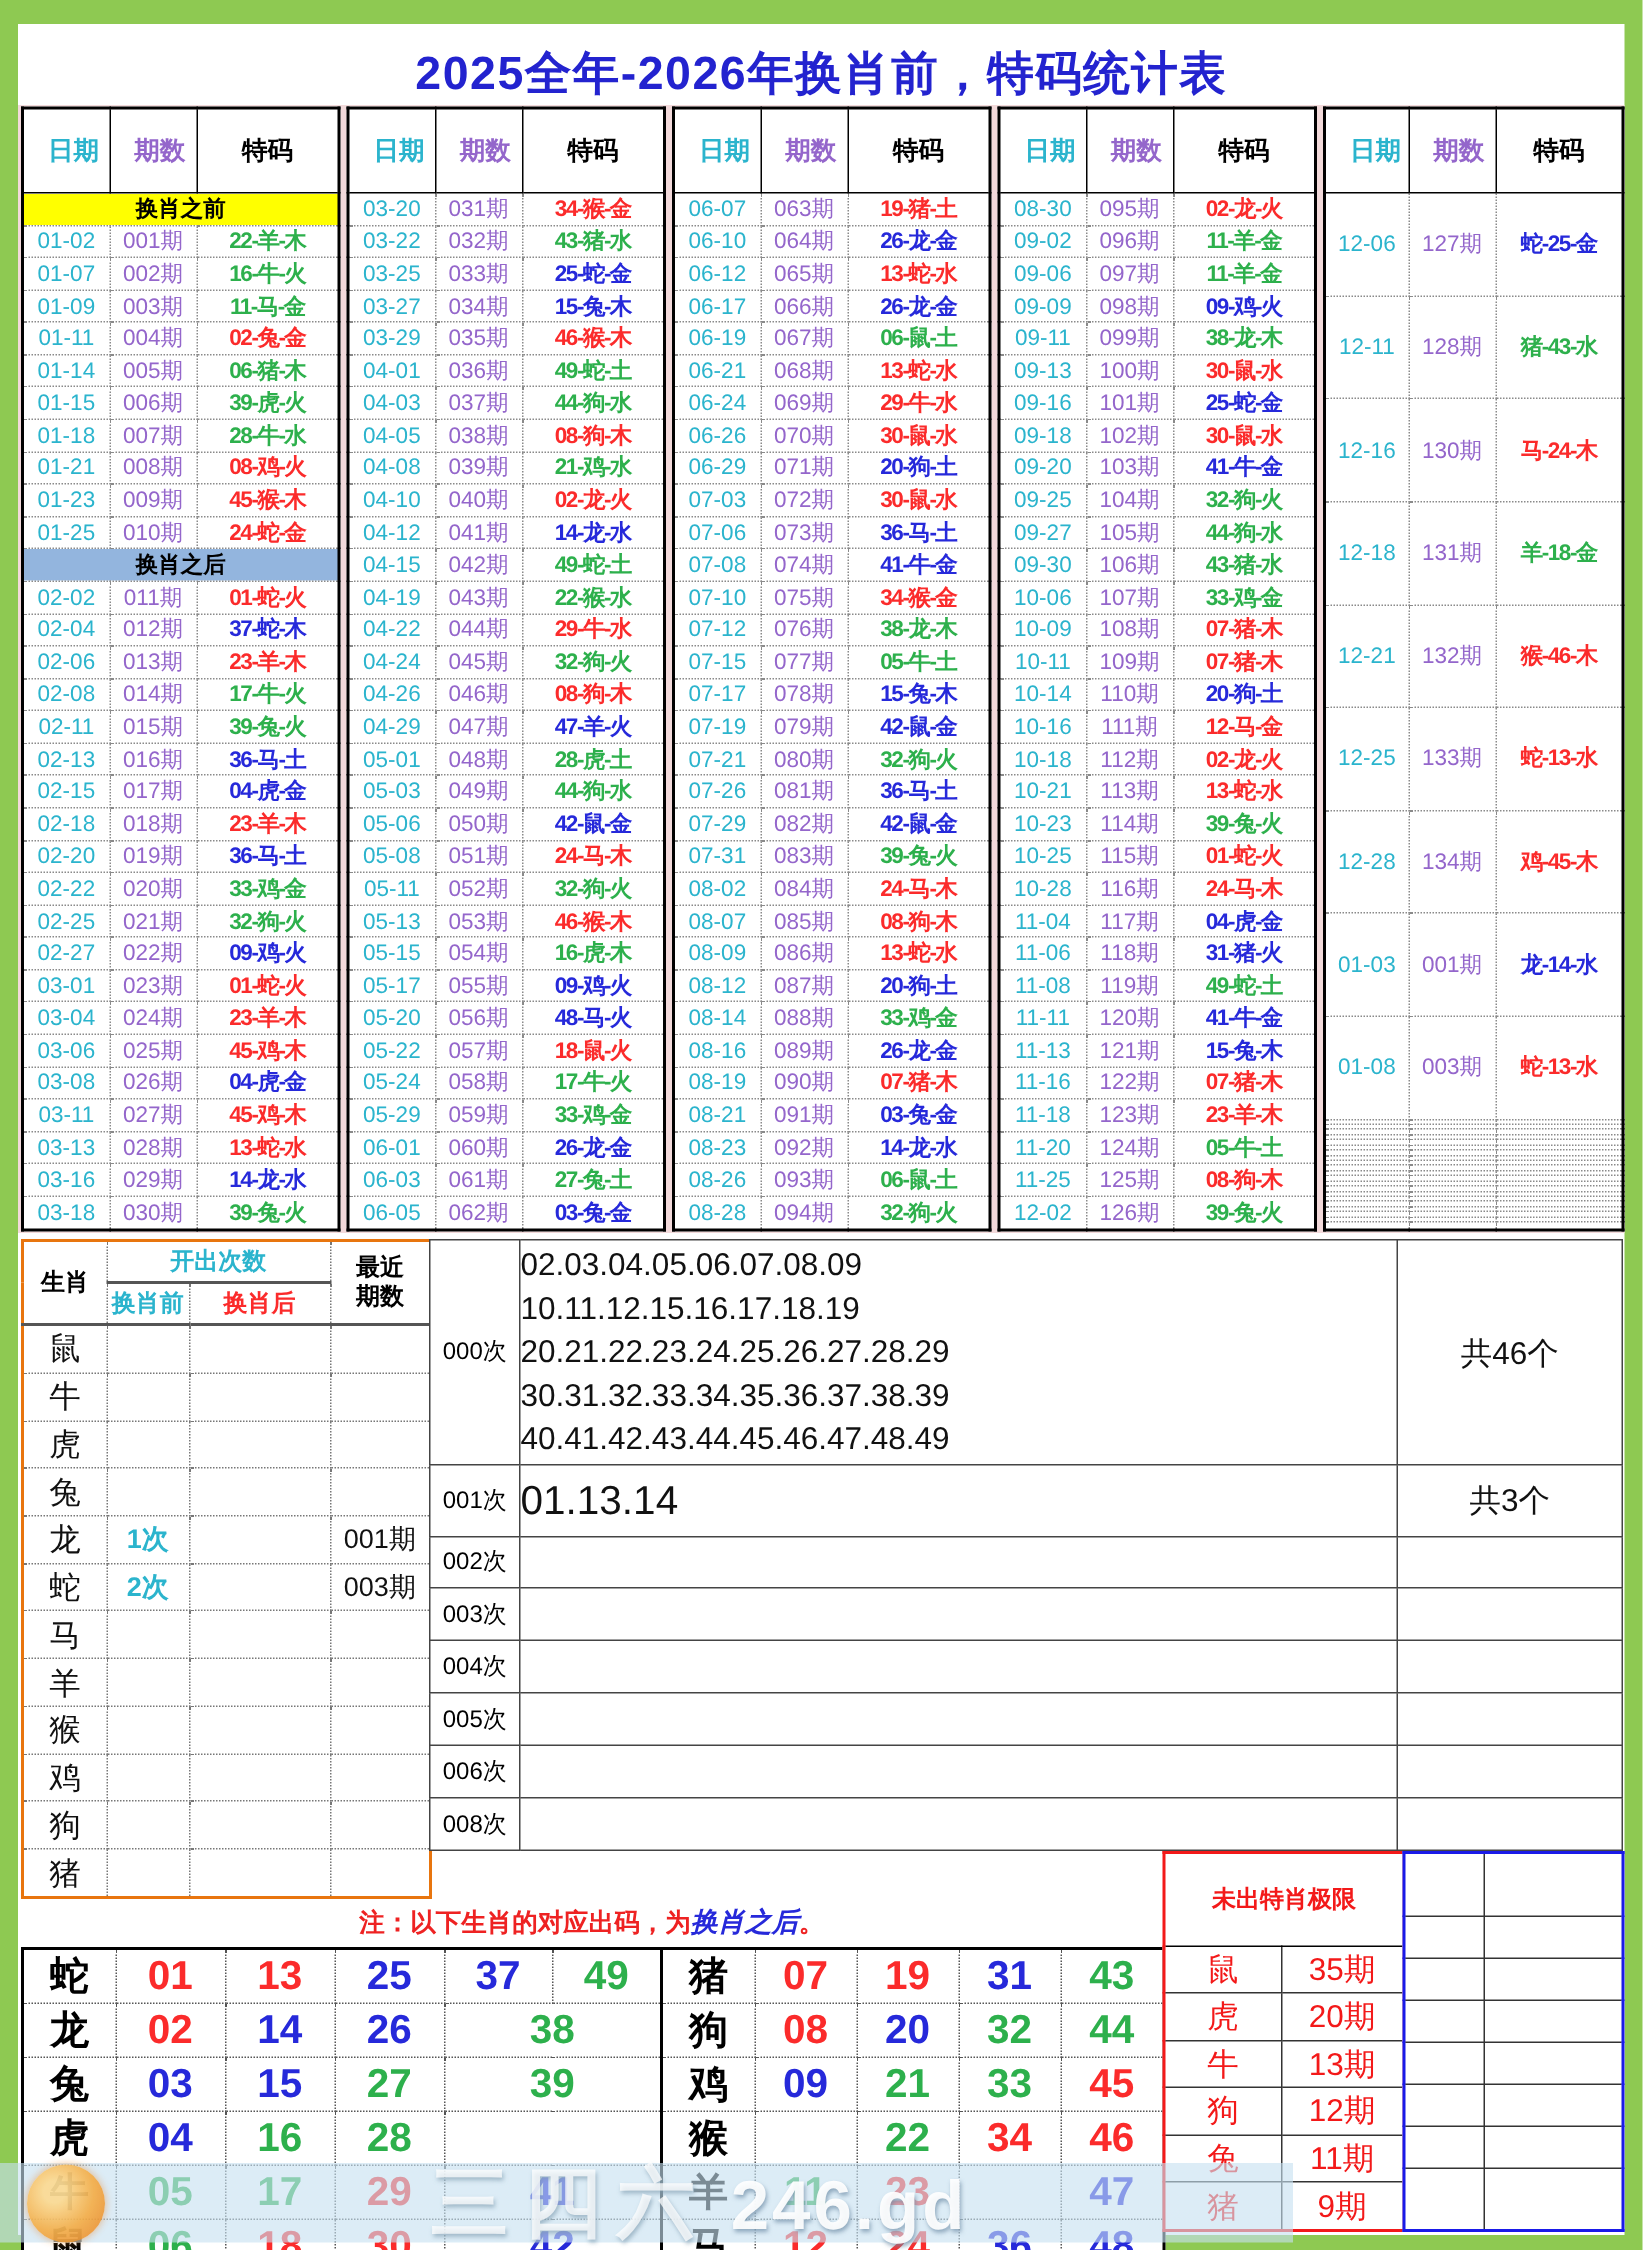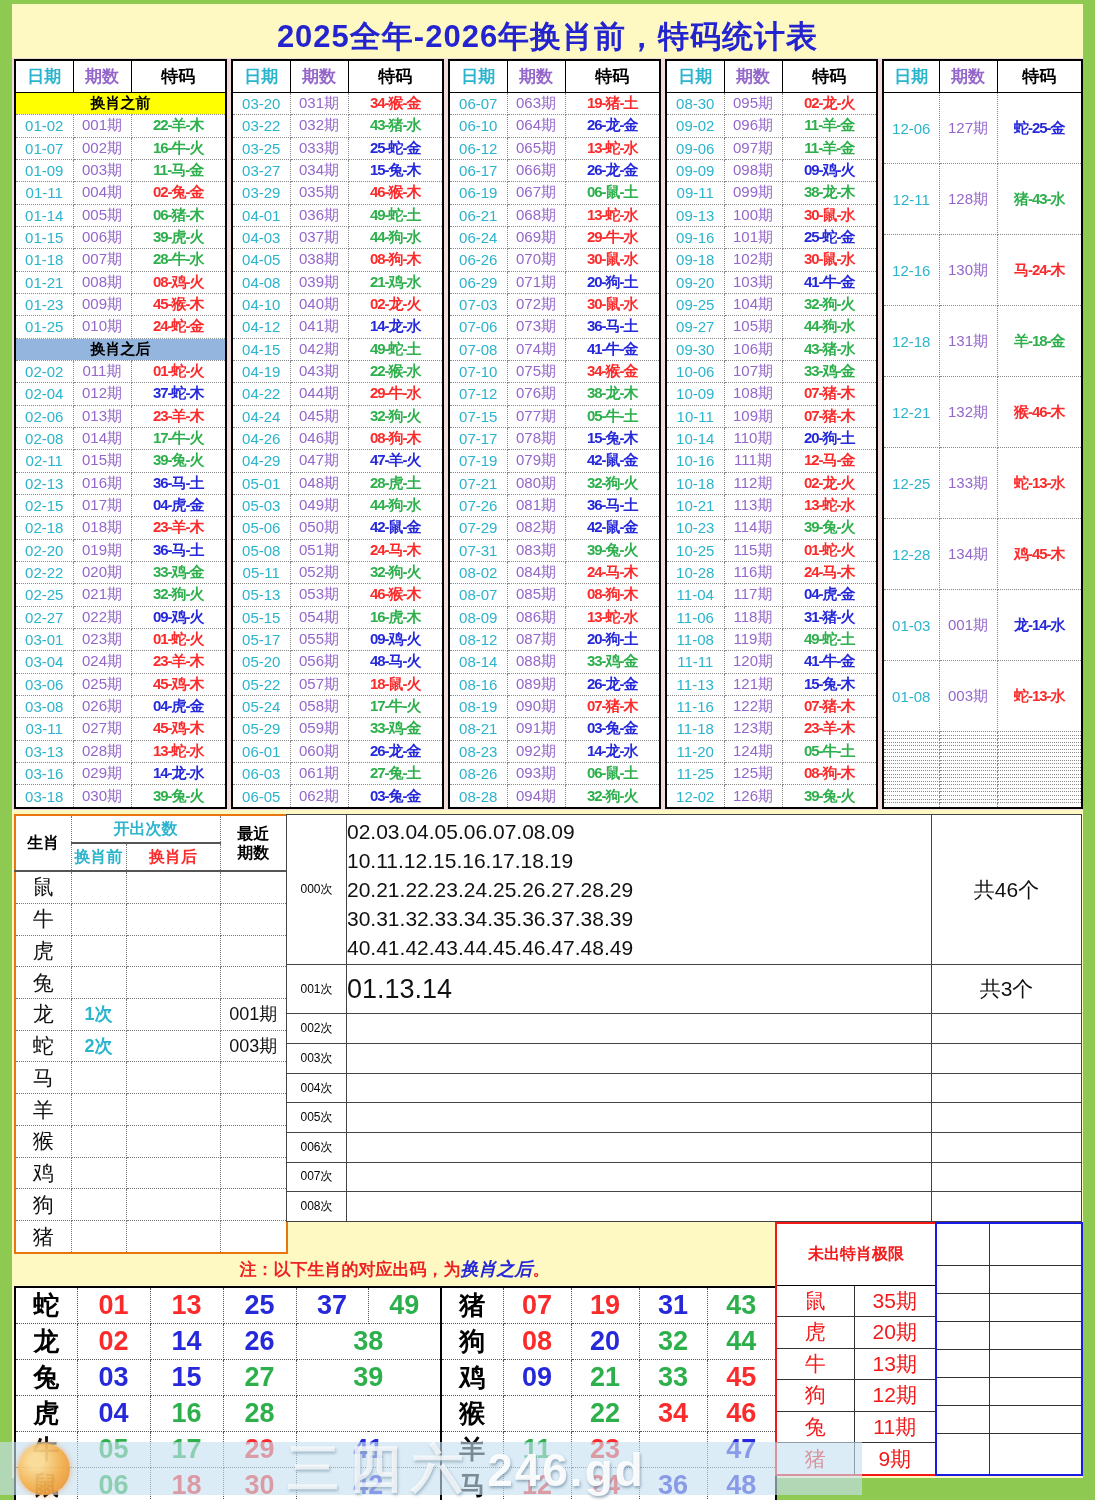--- a/index.html
+++ b/index.html
@@ -1,25 +1,25 @@
 <!DOCTYPE html>
 <html style="--title_blue: #2323cf; --date_cyan: #2bb4cd; --period_purple: #9466cb; --wave_red: #fb2b2b; --wave_blue: #2629da; --wave_green: #2db04c; --section_yellow: #ffff00; --section_blue: #93b5de; --border_green: #8ec952; --gap_pink: #f2d9da; --accent_orange: #e8750e; --note_red: #ee2222; --limit_red: #f31919; --grid_blue: #1a1ae8;"><head>
 <meta charset="utf-8">
 <style>
   html,body{margin:0;padding:0;}
   body{width:1095px;height:1500px;background:var(--border_green,#8ec952);position:relative;
        font-family:"Liberation Sans","DejaVu Sans",sans-serif;overflow:hidden;}
-  .page{position:absolute;left:12px;top:4px;width:1071px;height:1474px;background:#fef9c3;}
+  .page{position:absolute;left:12px;top:16px;width:1071px;height:1474px;background:#ffffff;}
   .title{position:absolute;left:0;top:12px;width:100%;text-align:center;font-size:31px;font-weight:bold;
          color:var(--title_blue,#2323cf);letter-spacing:1px;}
   .top-wrap{position:absolute;left:0;top:54px;width:1071px;height:752px;background:var(--gap_pink,#f2d9da);}
   table{border-collapse:collapse;table-layout:fixed;background:#fff;}
   
   .ptable{position:absolute;top:1px;height:750px;border:2px solid #000;}
-  .ptable th{border:1px solid #000;font-size:17px;font-weight:bold;padding:4px;background:#fff;white-space:nowrap;overflow:hidden;}
+  .ptable th{border:1px solid #000;font-size:17px;font-weight:bold;padding:16px;background:#fff;white-space:nowrap;overflow:hidden;}
   .ptable td{border:1px dotted #8a8a8a;border-left:1px dotted #9a9a9a;padding:0;text-align:center;
              white-space:nowrap;overflow:hidden;font-size:15px;}
   .th-date{color:var(--date_cyan,#2bb4cd);}
   .th-period{color:var(--period_purple,#9466cb);}
   .c-date{color:var(--date_cyan,#2bb4cd);}
   .c-period{color:var(--period_purple,#9466cb);}
   .c-code{font-weight:bold;font-size:18px;letter-spacing:-1px;}
   .w-red{color:var(--wave_red,#fb2b2b);}
   .w-blue{color:var(--wave_blue,#2629da);}
   .w-green{color:var(--wave_green,#2db04c);}
@@ -33,21 +33,21 @@
   .s-counts{color:var(--date_cyan,#2bb4cd);font-size:17px;font-weight:bold;}
   .s-pre{color:var(--date_cyan,#2bb4cd);font-size:14px;font-weight:bold;border-right:1px dotted #777;border-left:1px dotted #777;}
   .s-post{color:var(--wave_red,#fb2b2b);font-size:14px;font-weight:bold;}
   .s-recent{font-size:15px;font-weight:bold;color:#000;border-left:1px dotted #777;line-height:19px;}
   .z-name{font-size:21px;color:#111;}
   .z-pre{color:var(--date_cyan,#2bb4cd);font-weight:bold;font-size:18px;}
   .z-recent{font-size:18px;color:#111;}
   
   .counts{position:absolute;left:274px;top:810px;width:795px;height:408px;border:1px solid #000;}
   .counts td{border:1px solid #444;padding:0;vertical-align:middle;}
-  .ct-label{font-size:12px;color:#000;text-align:center;white-space:nowrap;margin-top:33px;}
+  .ct-label{font-size:16px;color:#000;text-align:center;white-space:nowrap;margin-top:33px;}
   .ct-nums{text-align:left;padding-left:8px;}
   .ct-nums div{font-size:21px;color:#111;line-height:29px;letter-spacing:0px;}
   .ct-nums.single div{font-size:27px;font-weight:500;}
   .ct-total{font-size:21px;color:#111;text-align:center;}
   
   .note{position:absolute;left:2px;top:1250px;width:761px;height:32px;line-height:30px;text-align:center;white-space:nowrap;}
   .n-red{color:var(--note_red,#ee2222);font-weight:bold;font-size:17px;}
   .n-blue{color:var(--wave_blue,#2629da);font-weight:bold;font-style:italic;font-size:18px;}
   
   .mapl{position:absolute;left:2px;top:1282px;width:426px;height:190px;border:2px solid #000;}
@@ -1091,25 +1091,20 @@
           <td class="ct-label">005次</td>
           <td class="ct-nums"></td>
           <td class="ct-total"></td>
         </tr>
         <tr>
           <td class="ct-label">006次</td>
           <td class="ct-nums"></td>
           <td class="ct-total"></td>
         </tr>
         <tr>
-          <td class="ct-label">007次</td>
-          <td class="ct-nums"></td>
-          <td class="ct-total"></td>
-        </tr>
-        <tr>
           <td class="ct-label">008次</td>
           <td class="ct-nums"></td>
           <td class="ct-total"></td>
         </tr>
       </tbody>
   </table>
 
   <div class="note">
     <span class="n-red">注：以下生肖的对应出码，为</span><span class="n-blue">换肖之后</span><span class="n-red">。</span>
   </div>

